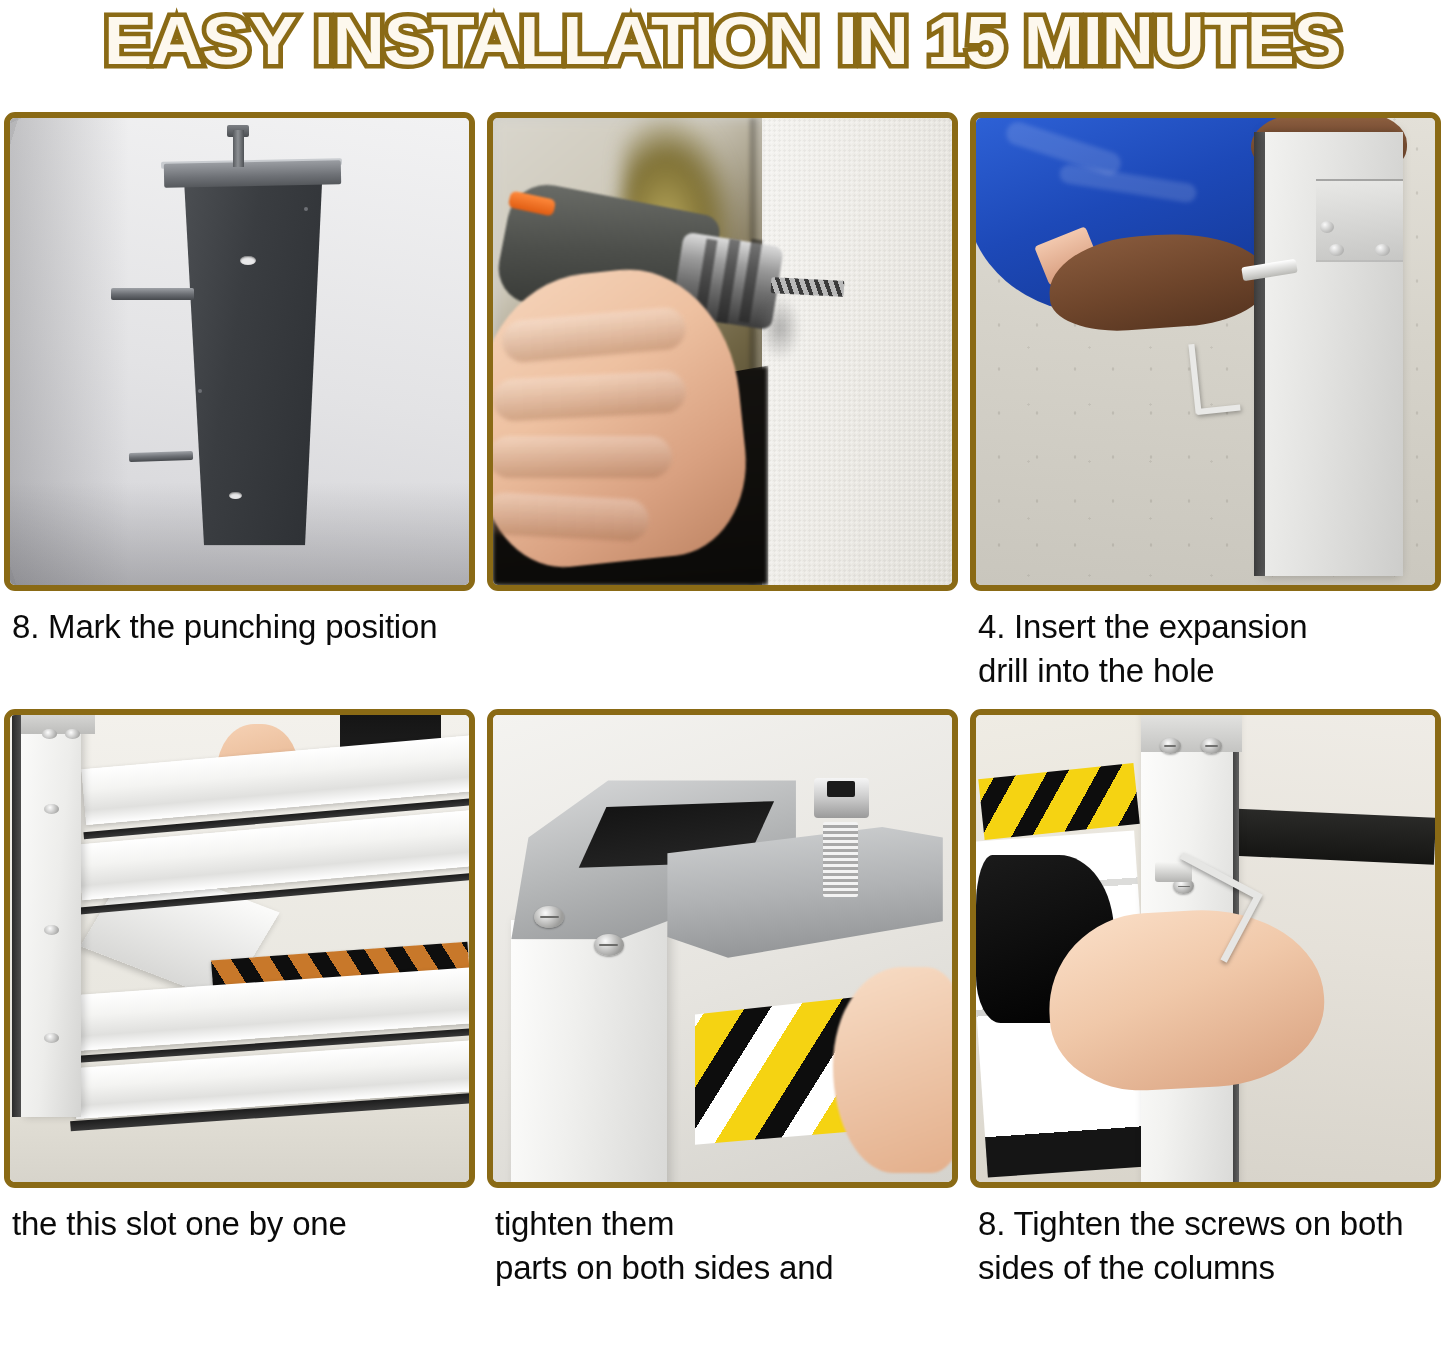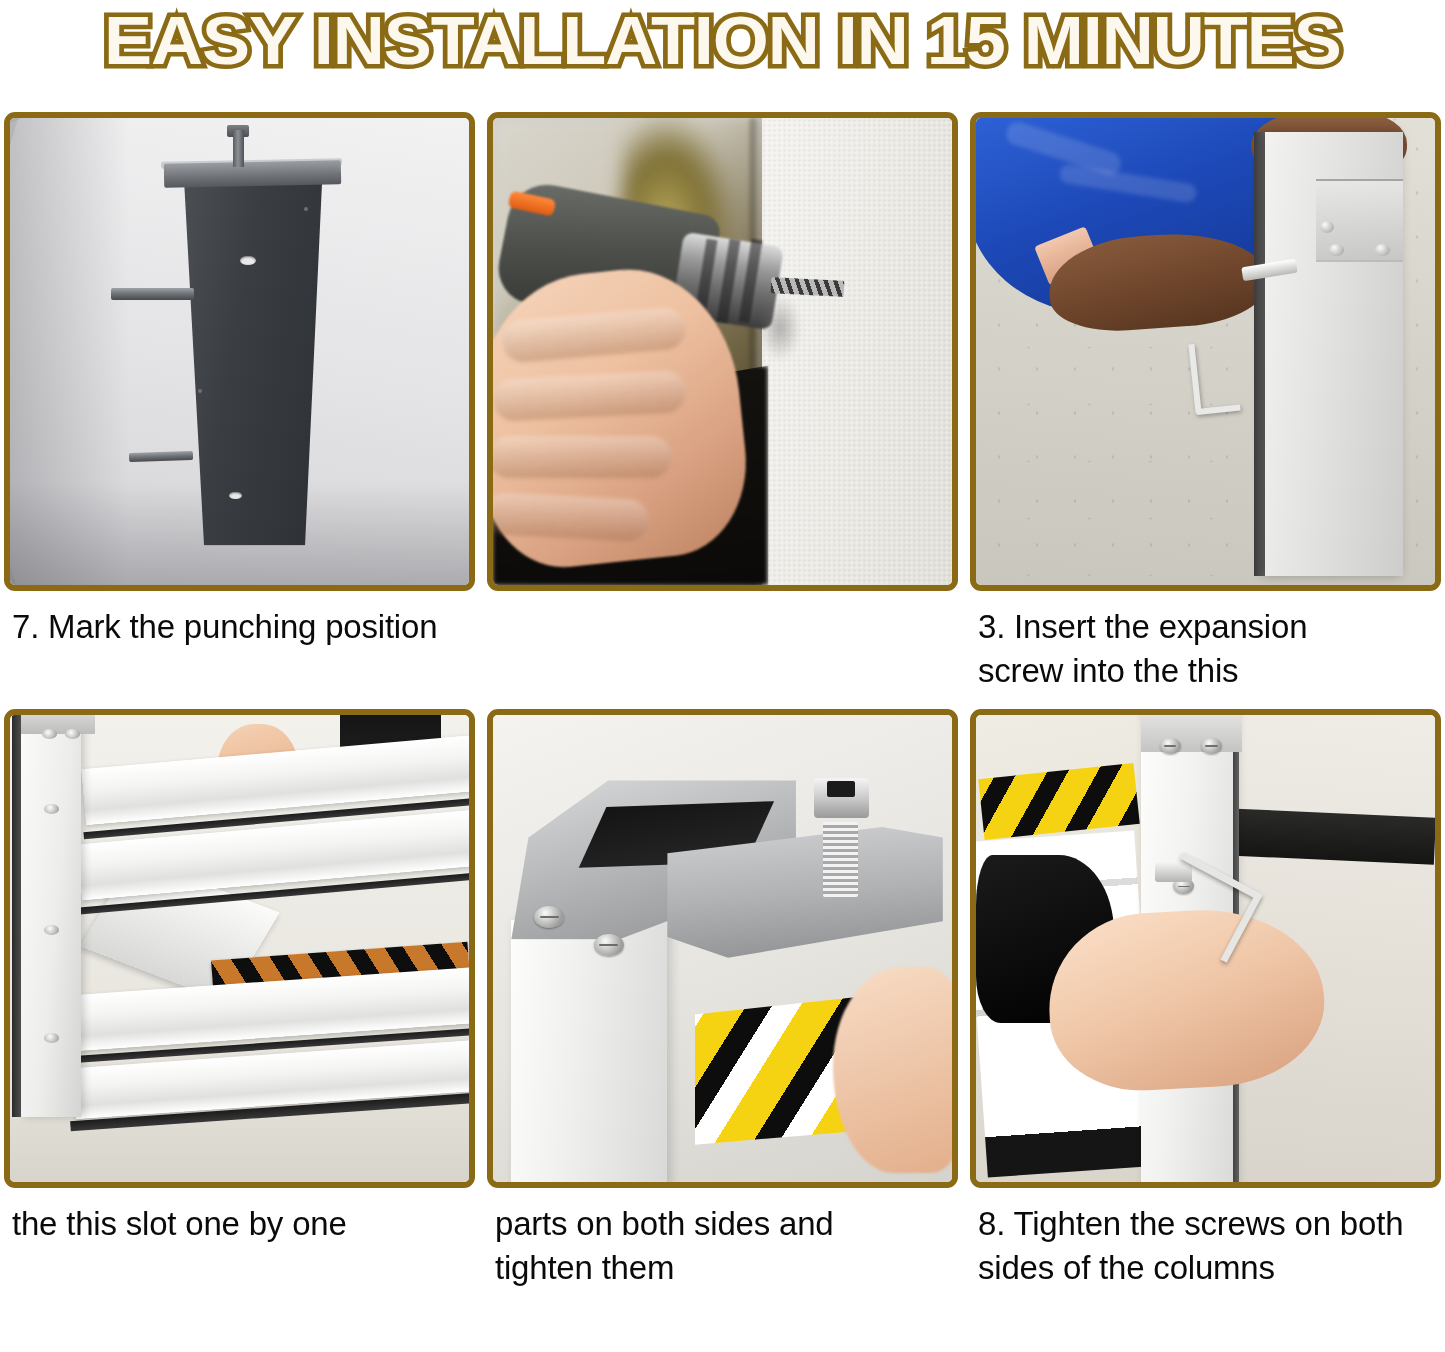--- a/index.html
+++ b/index.html
@@ -556,21 +556,21 @@
         <div class="rod"></div>
         <div class="bolt b1"></div>
         <div class="bolt b2"></div>
         <div class="hole h1"></div>
         <div class="hole h2"></div>
         <div class="spk" style="left:64%;top:19%"></div>
         <div class="spk" style="left:41%;top:58%"></div>
       </div>
     </div>
     <div class="caption">
-      <span class="ln">7. Mark the punching position</span>
+      <span class="ln">8. Mark the punching position</span>
     </div>
   </div>
 
   <div class="step">
     <div class="photo-frame">
       <div class="photo p2">
         <div class="bgroom"></div>
         <div class="bgblur2"></div>
         <div class="wall"></div>
         <div class="walledge"></div>
@@ -606,22 +606,22 @@
         <div class="column"></div>
         <div class="colPlate"></div>
         <div class="screwHead" style="left:77%;top:27%"></div>
         <div class="screwHead" style="left:87%;top:27%"></div>
         <div class="screwHead" style="left:75%;top:22%"></div>
         <div class="tool"></div>
         <div class="allen"></div>
       </div>
     </div>
     <div class="caption">
-      <span class="ln">3. Insert the expansion</span>
-      <span class="ln">screw into the this</span>
+      <span class="ln">4. Insert the expansion</span>
+      <span class="ln">drill into the hole</span>
     </div>
   </div>
 
   <div class="step">
     <div class="photo-frame">
       <div class="photo p4">
         <div class="backwall"></div>
         <div class="floor"></div>
         <div class="legs"></div>
         <div class="hand4"></div>
@@ -664,22 +664,22 @@
         <div class="bracketSlot"></div>
         <div class="plate"></div>
         <div class="boltShaft"></div>
         <div class="boltHead"></div>
         <div class="boltHex"></div>
         <div class="screw5" style="left:9%;top:41%"></div>
         <div class="screw5" style="left:22%;top:47%"></div>
       </div>
     </div>
     <div class="caption">
+      <span class="ln">tighten them</span>
       <span class="ln">parts on both sides and</span>
-      <span class="ln">tighten them</span>
     </div>
   </div>
 
   <div class="step">
     <div class="photo-frame">
       <div class="photo p6">
         <div class="bg6"></div>
         <div class="wallR"></div>
         <div class="skirting"></div>
         <div class="hazard6"></div>

